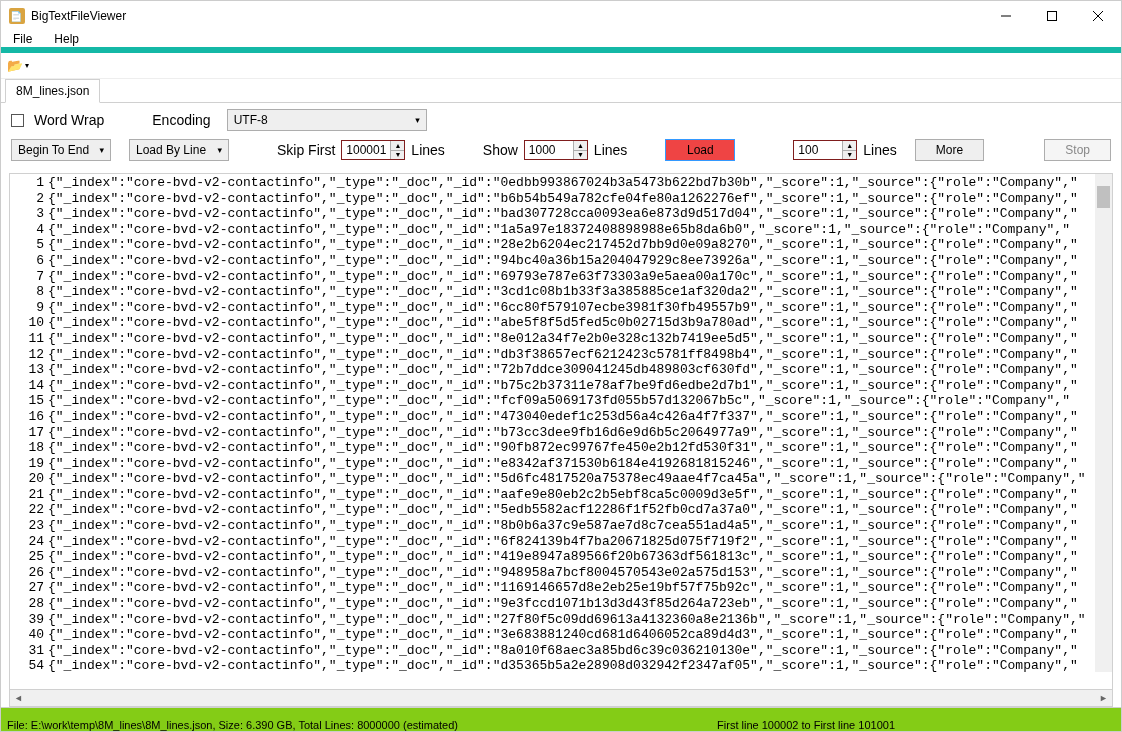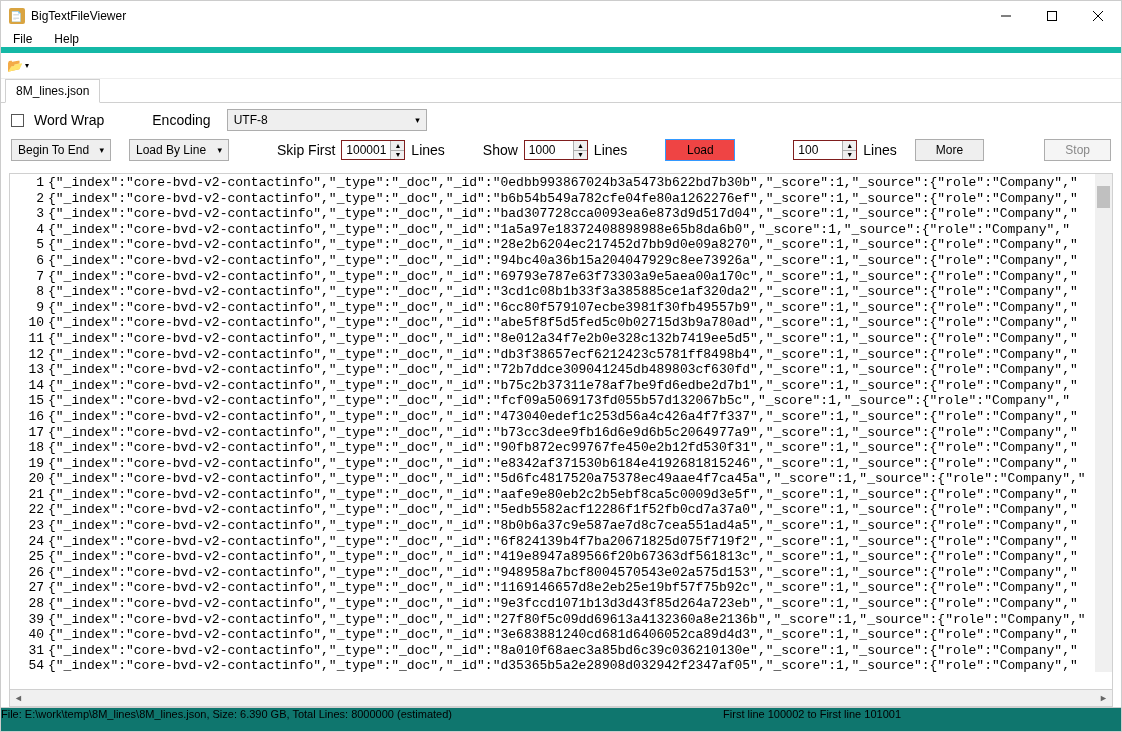--- a/index.html
+++ b/index.html
@@ -174,24 +174,24 @@
   height: 17px; background: #f0f0f0; border:1px solid #d0d0d0; border-top:none;
   display:flex; align-items:center;
 }
 .hscrollbar .harrow { width:17px; text-align:center; font-size:9px; color:#666;}
 .hscrollbar .htrack { flex:1; position:relative; height:100%;}
 
 .statusbar {
   height: 24px;
   border-top: 1px solid #d0d0d0;
   display: flex;
-  align-items: flex-start;
-  padding: 0 0;
+  align-items: flex-end;
+  padding: 0 6px;
   font-size: 11px;
-  background: #0f766e;
+  background: #84cc16;
 }
 .statusbar .status-left { flex: 0 0 auto; }
 .statusbar .status-right { margin-left: auto; padding-right: 220px; }
 </style>
 </head>
 <body>
 
 <div class="titlebar">
   <span class="app-icon">📄</span>
   <span class="title">BigTextFileViewer</span>

